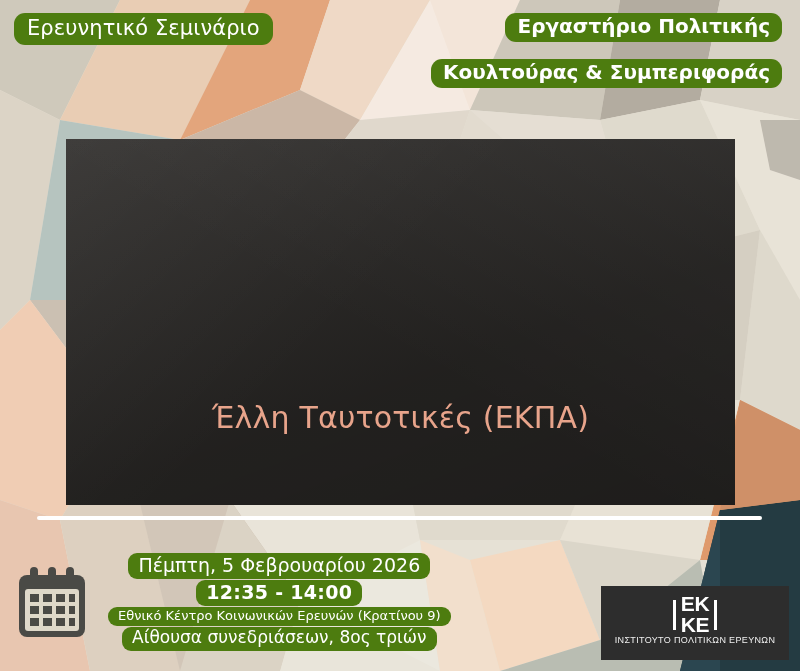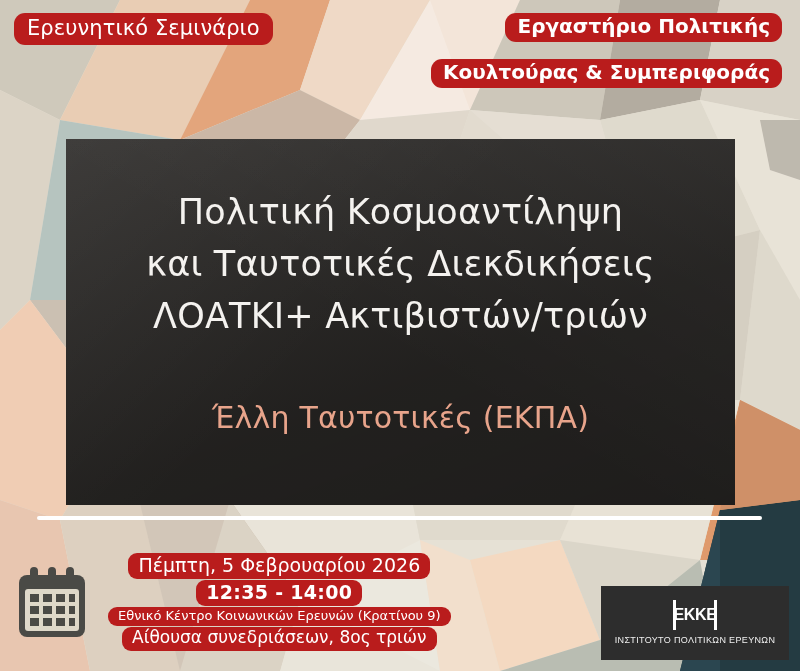--- a/index.html
+++ b/index.html
@@ -42,21 +42,21 @@
     position: absolute;
     inset: 0;
     background:
       linear-gradient(160deg, rgba(255,255,255,0.05) 0%, rgba(0,0,0,0.22) 60%, rgba(0,0,0,0.30) 100%);
     pointer-events: none;
   }
 
   
   .pill {
     display: inline-block;
-    background: #b91c1c;
+    background: #4d7c0f;
     color: #ffffff;
     border-radius: 11px;
     padding: 3px 13px 5px 13px;
     line-height: 1.16;
     white-space: nowrap;
   }
 
   #badge-seminar {
     position: absolute;
     left: 14px;
@@ -187,25 +187,26 @@
   }
   #ekke-mark .bar.left  { left: 0; }
   #ekke-mark .bar.right { right: 0; }
   #ekke-mark .mark-rows {
     position: absolute;
     left: 5px;
     right: 5px;
     top: 0;
     height: 30px;
     display: flex;
+    flex-direction: column;
     justify-content: center;
     align-items: center;
     color: #ffffff;
     font-weight: 700;
-    font-size: 16px;
+    font-size: 21px;
     line-height: 0.99;
     letter-spacing: -0.4px;
     font-family: "Liberation Sans", sans-serif;
   }
   #ekke-logo .ekke-sub {
     color: #f0f0f0;
     font-size: 9px;
     letter-spacing: 0.35px;
     line-height: 1.5;
     white-space: nowrap;
@@ -276,25 +277,20 @@
 
   <div id="badge-seminar">
     <span class="pill">Ερευνητικό Σεμινάριο</span>
   </div>
 
   <div id="badge-lab">
     <span class="pill">Εργαστήριο Πολιτικής</span>
     <span class="pill">Κουλτούρας &amp; Συμπεριφοράς</span>
   </div>
 
-  <div id="title-block">
-    <div class="tline">Πολιτική Κοσμοαντίληψη</div>
-    <div class="tline">και Ταυτοτικές Διεκδικήσεις</div>
-    <div class="tline">ΛΟΑΤΚΙ+ Ακτιβιστών/τριών</div>
-  </div>
 
   <div id="speaker">Έλλη Ταυτοτικές (ΕΚΠΑ)</div>
 
   <div id="rule"></div>
 
   <svg id="calendar-icon" viewBox="0 0 80 80">
 
     <rect x="18" y="4" width="8" height="16" rx="4" fill="#4a4a46"></rect>
     <rect x="36" y="4" width="8" height="16" rx="4" fill="#4a4a46"></rect>
     <rect x="54" y="4" width="8" height="16" rx="4" fill="#4a4a46"></rect>

